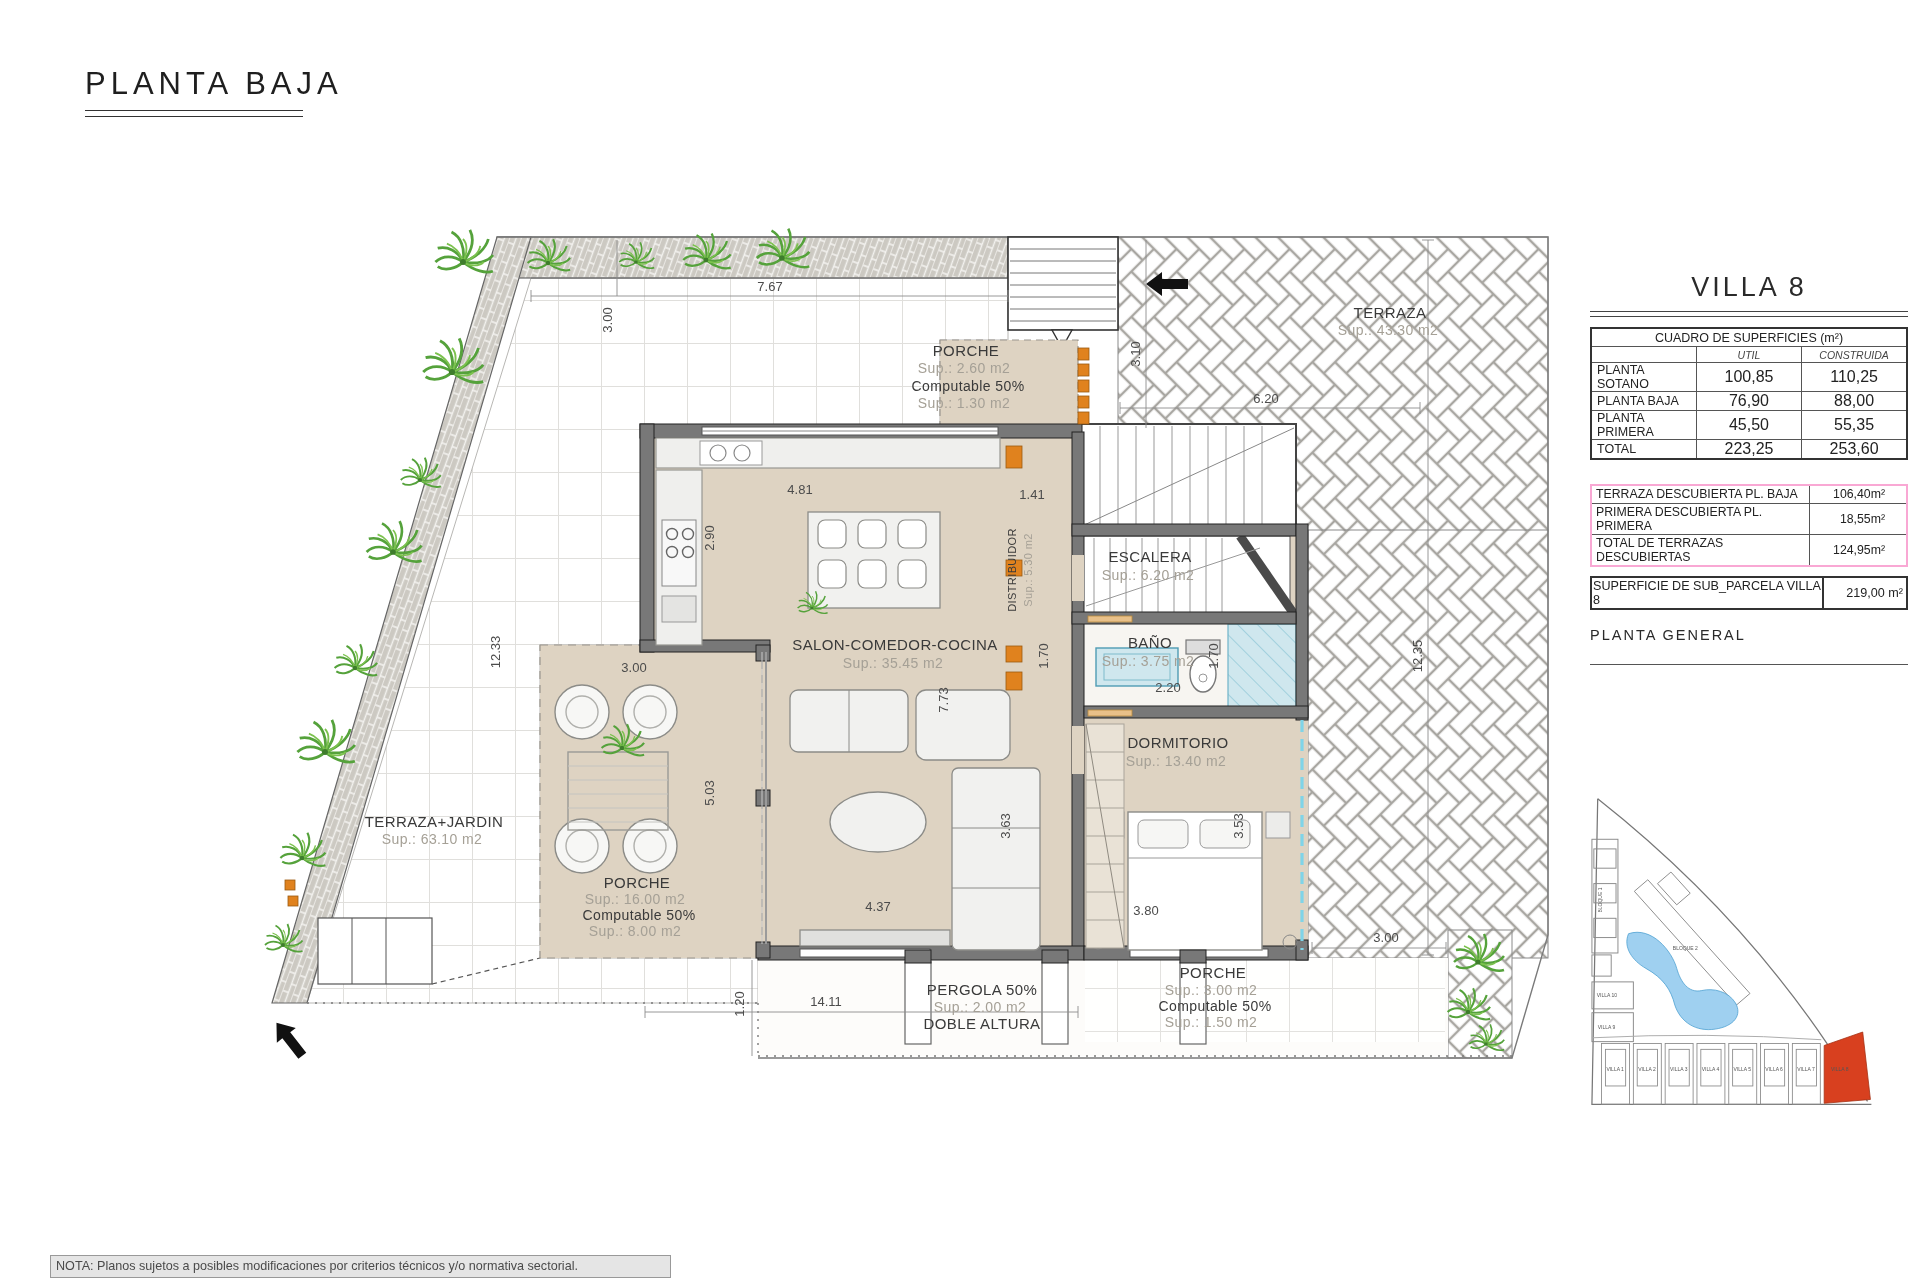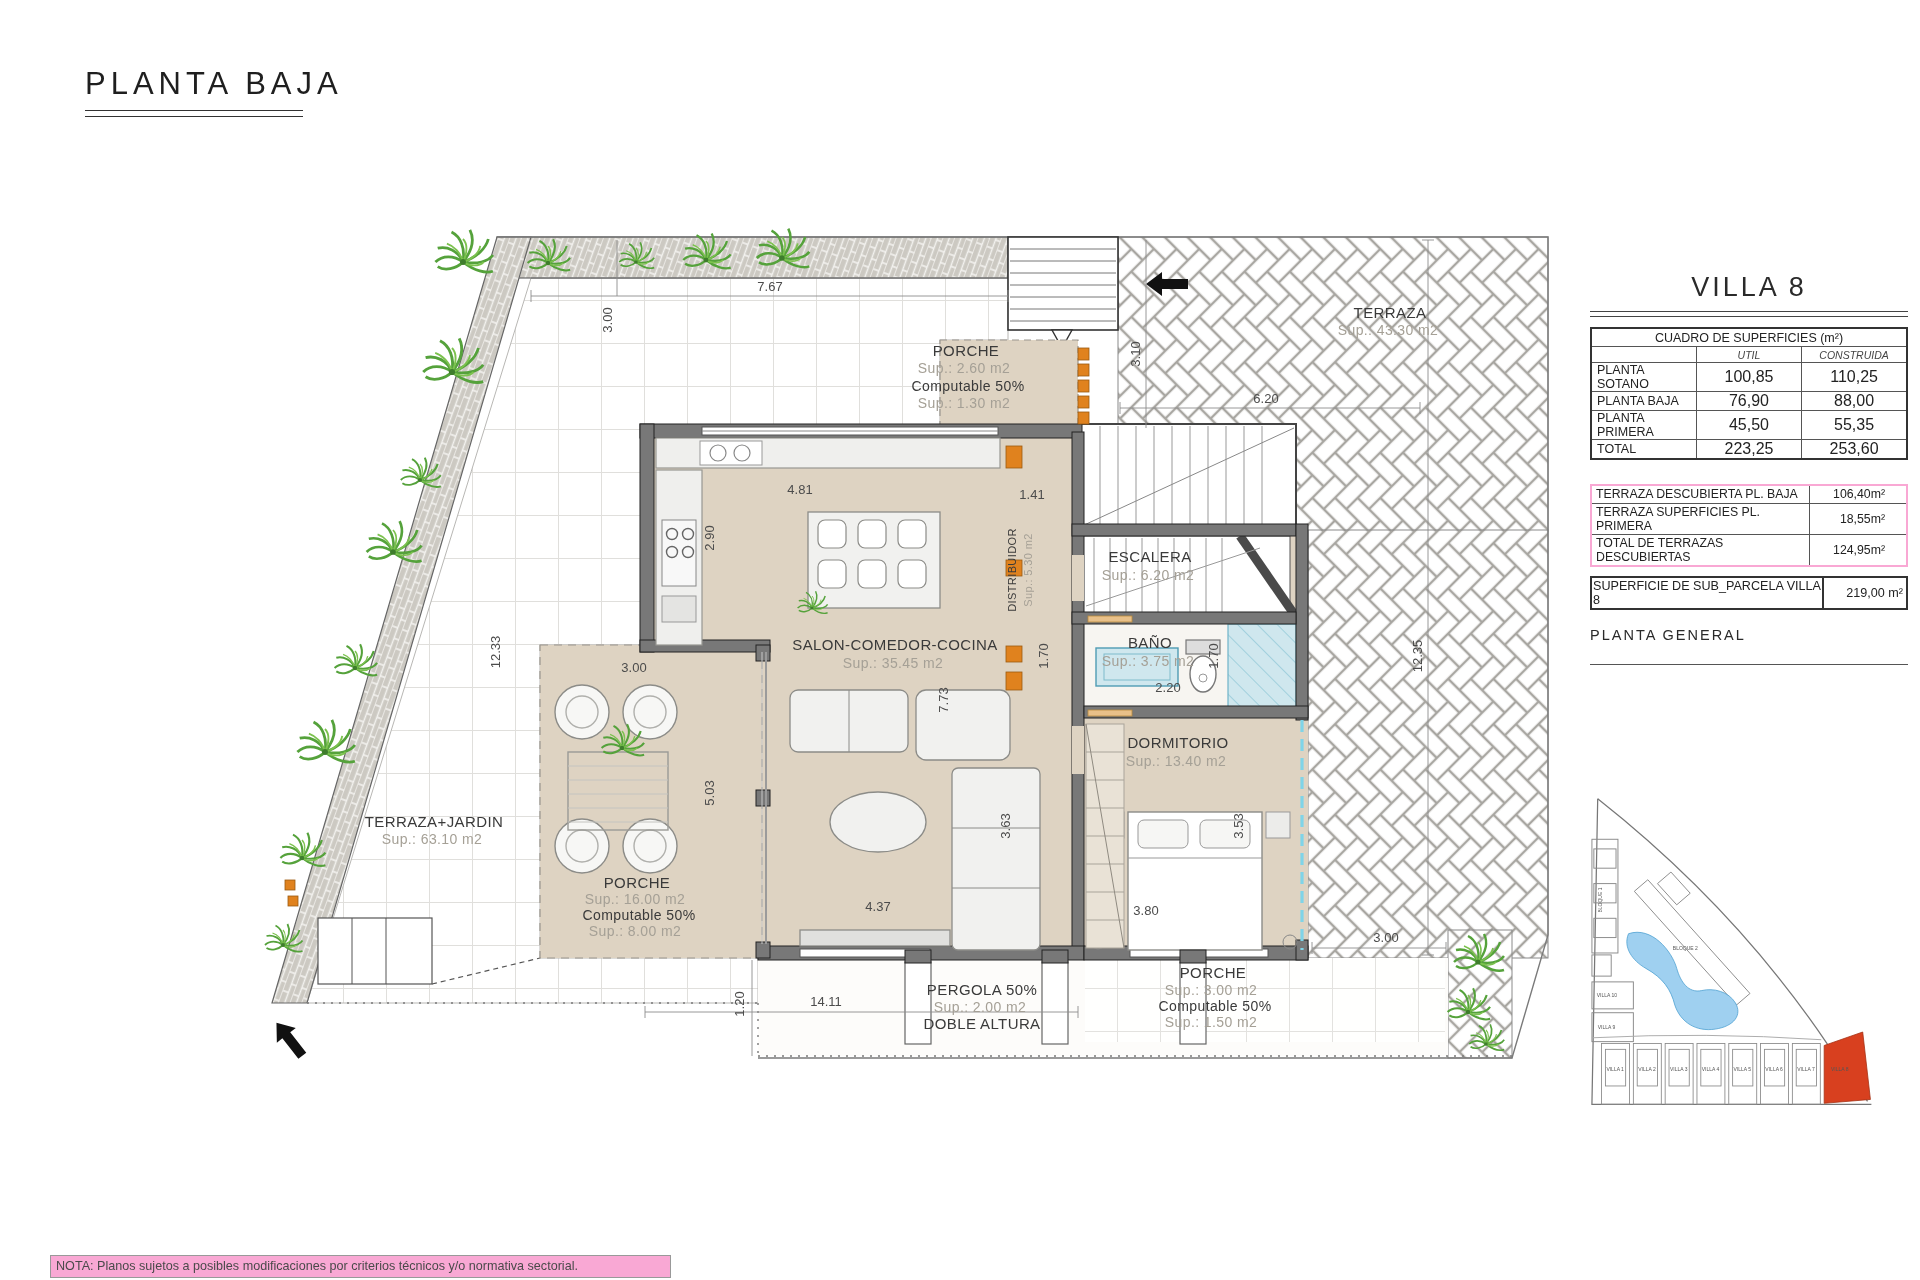--- a/index.html
+++ b/index.html
@@ -24,21 +24,21 @@
   .terr td{border:1px solid #555;height:14.5px;font-size:12.3px;}
   .terr .lab{padding-left:4px;}
   .terr .val{width:74px;text-align:right;padding-right:21px;}
   .parc{border:2px solid #333;margin-top:9px;}
   .parc td{height:16px;font-size:12.6px;}
   .parc .val{border-left:2px solid #333;width:78px;text-align:right;padding-right:3px;}
   .pg-title{margin-top:17px;font-size:14.5px;letter-spacing:2px;color:#2a2a2a;
         border-bottom:1px solid #555;padding-bottom:21px;}
   
   .note-box{position:absolute;left:50px;top:1255px;width:614px;height:21px;border:1px solid #999;
-        font-size:12.6px;color:#4a4a4a;line-height:21px;padding-left:5px;background:#f9a8d4;}
+        font-size:12.6px;color:#4a4a4a;line-height:21px;padding-left:5px;background:#e5e5e5;}
   
   svg text{font-family:"Liberation Sans",sans-serif;}
   .rlabel{font-size:15px;fill:#3a3a3a;letter-spacing:.4px;}
   .slabel{font-size:14px;fill:#a5a096;letter-spacing:.4px;}
   .dim{font-size:13px;fill:#4c4c4c;}
   .anchor-mid{text-anchor:middle;}
   .site-svg{display:block;margin-top:6px;}
   .site-txt{font-size:5.2px;fill:#555;}
 </style>
 </head>
@@ -415,21 +415,21 @@
     </tbody>
       </table>
 
     <table class="terr">
       <tbody>
           <tr>
         <td class="lab">TERRAZA DESCUBIERTA PL. BAJA</td>
         <td class="val">106,40m²</td>
       </tr>
       <tr>
-        <td class="lab">TERRAZA SUPERFICIES PL. PRIMERA</td>
+        <td class="lab">PRIMERA DESCUBIERTA PL. PRIMERA</td>
         <td class="val">18,55m²</td>
       </tr>
       <tr>
         <td class="lab">TOTAL DE TERRAZAS DESCUBIERTAS</td>
         <td class="val">124,95m²</td>
       </tr>
     </tbody>
       </table>
 
     <table class="parc">

